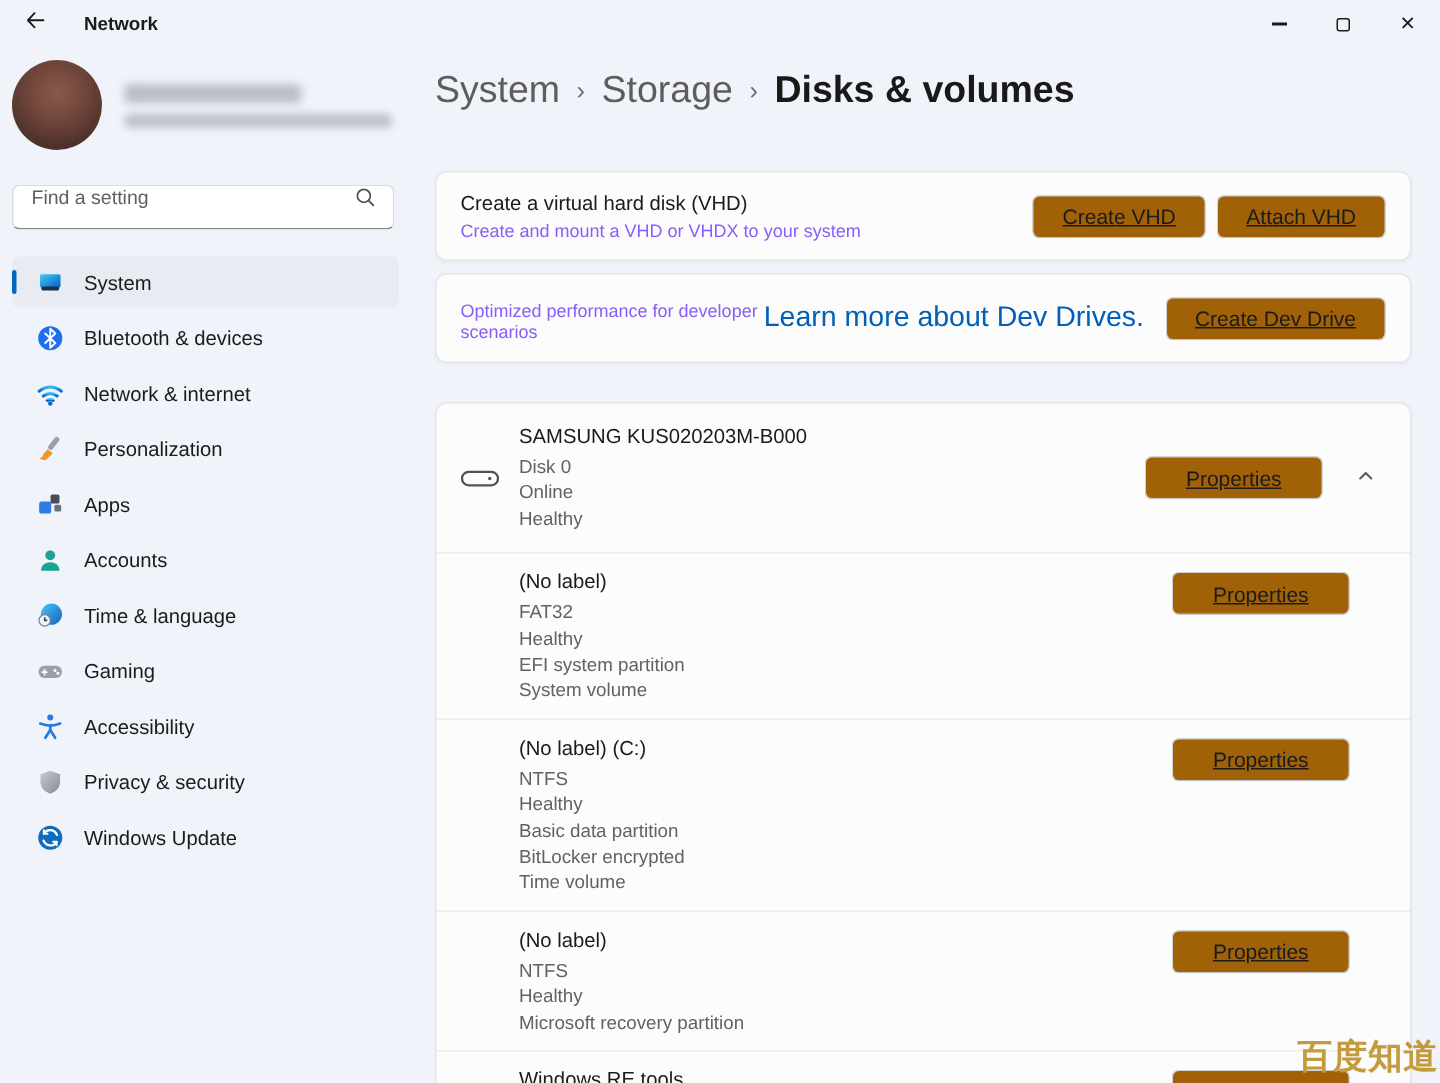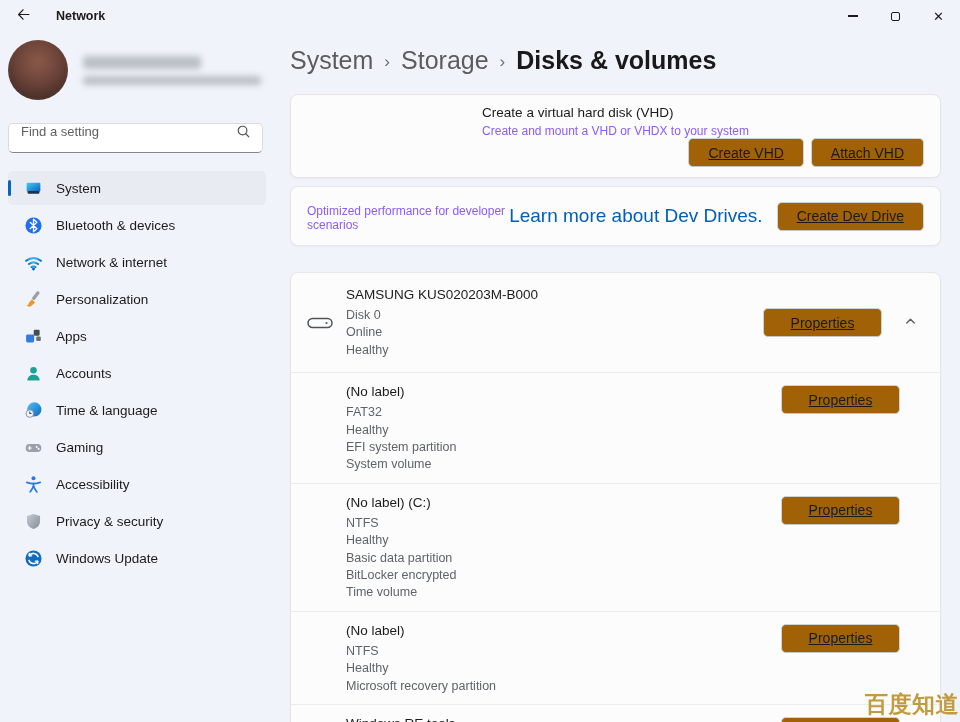--- a/index.html
+++ b/index.html
@@ -65,21 +65,21 @@
   .setting-row { display: flex; align-items: center; padding: 10px 16px; min-height: 60px; }
   .card-title { font-size: 13.5px; color: #1b1b1b; }
   .card-sub { font-size: 12px; color: #8b5cf6; margin-top: 4px; }
   .card-actions { margin-left: auto; display: flex; align-items: center; }
   .btn { height: 29px; padding: 0 19px; background: #a16207; border: 1px solid #d1d2d4;
     border-bottom-color: #c4c5c7; border-radius: 5px; font-size: 14px; color: #1b1b1b;
     font-family: inherit; white-space: nowrap; text-decoration: underline; }
   .btn + .btn { margin-left: 7px; }
   .link { color: #005fb8; font-size: 19px; margin-right: 14px; text-decoration: none; white-space: nowrap; }
 
-  .vhd-card { margin-top: 12px; flex-direction: column; }
+  .vhd-card { margin-top: 32px; }
   .dev-card { margin-top: 8px; }
   .disk-card { margin-top: 26px; min-height: 540px; }
 
   .disk-row { display: flex; align-items: center; padding: 13px 16px; }
   .disk-icon-wrap { width: 26px; margin-right: 13px; display: flex; flex: none; }
   .vol-name { font-size: 13.5px; color: #1b1b1b; margin-bottom: 3px; line-height: 18px; }
   .vol-line { font-size: 12.5px; color: #5f6368; line-height: 17.4px; }
   .disk-actions { margin-left: auto; display: flex; align-items: center; }
   .props-btn { width: 119px; padding: 0; text-align: center; }
   .chev-btn { margin-left: 17px; margin-right: 3px; width: 22px; height: 22px;

